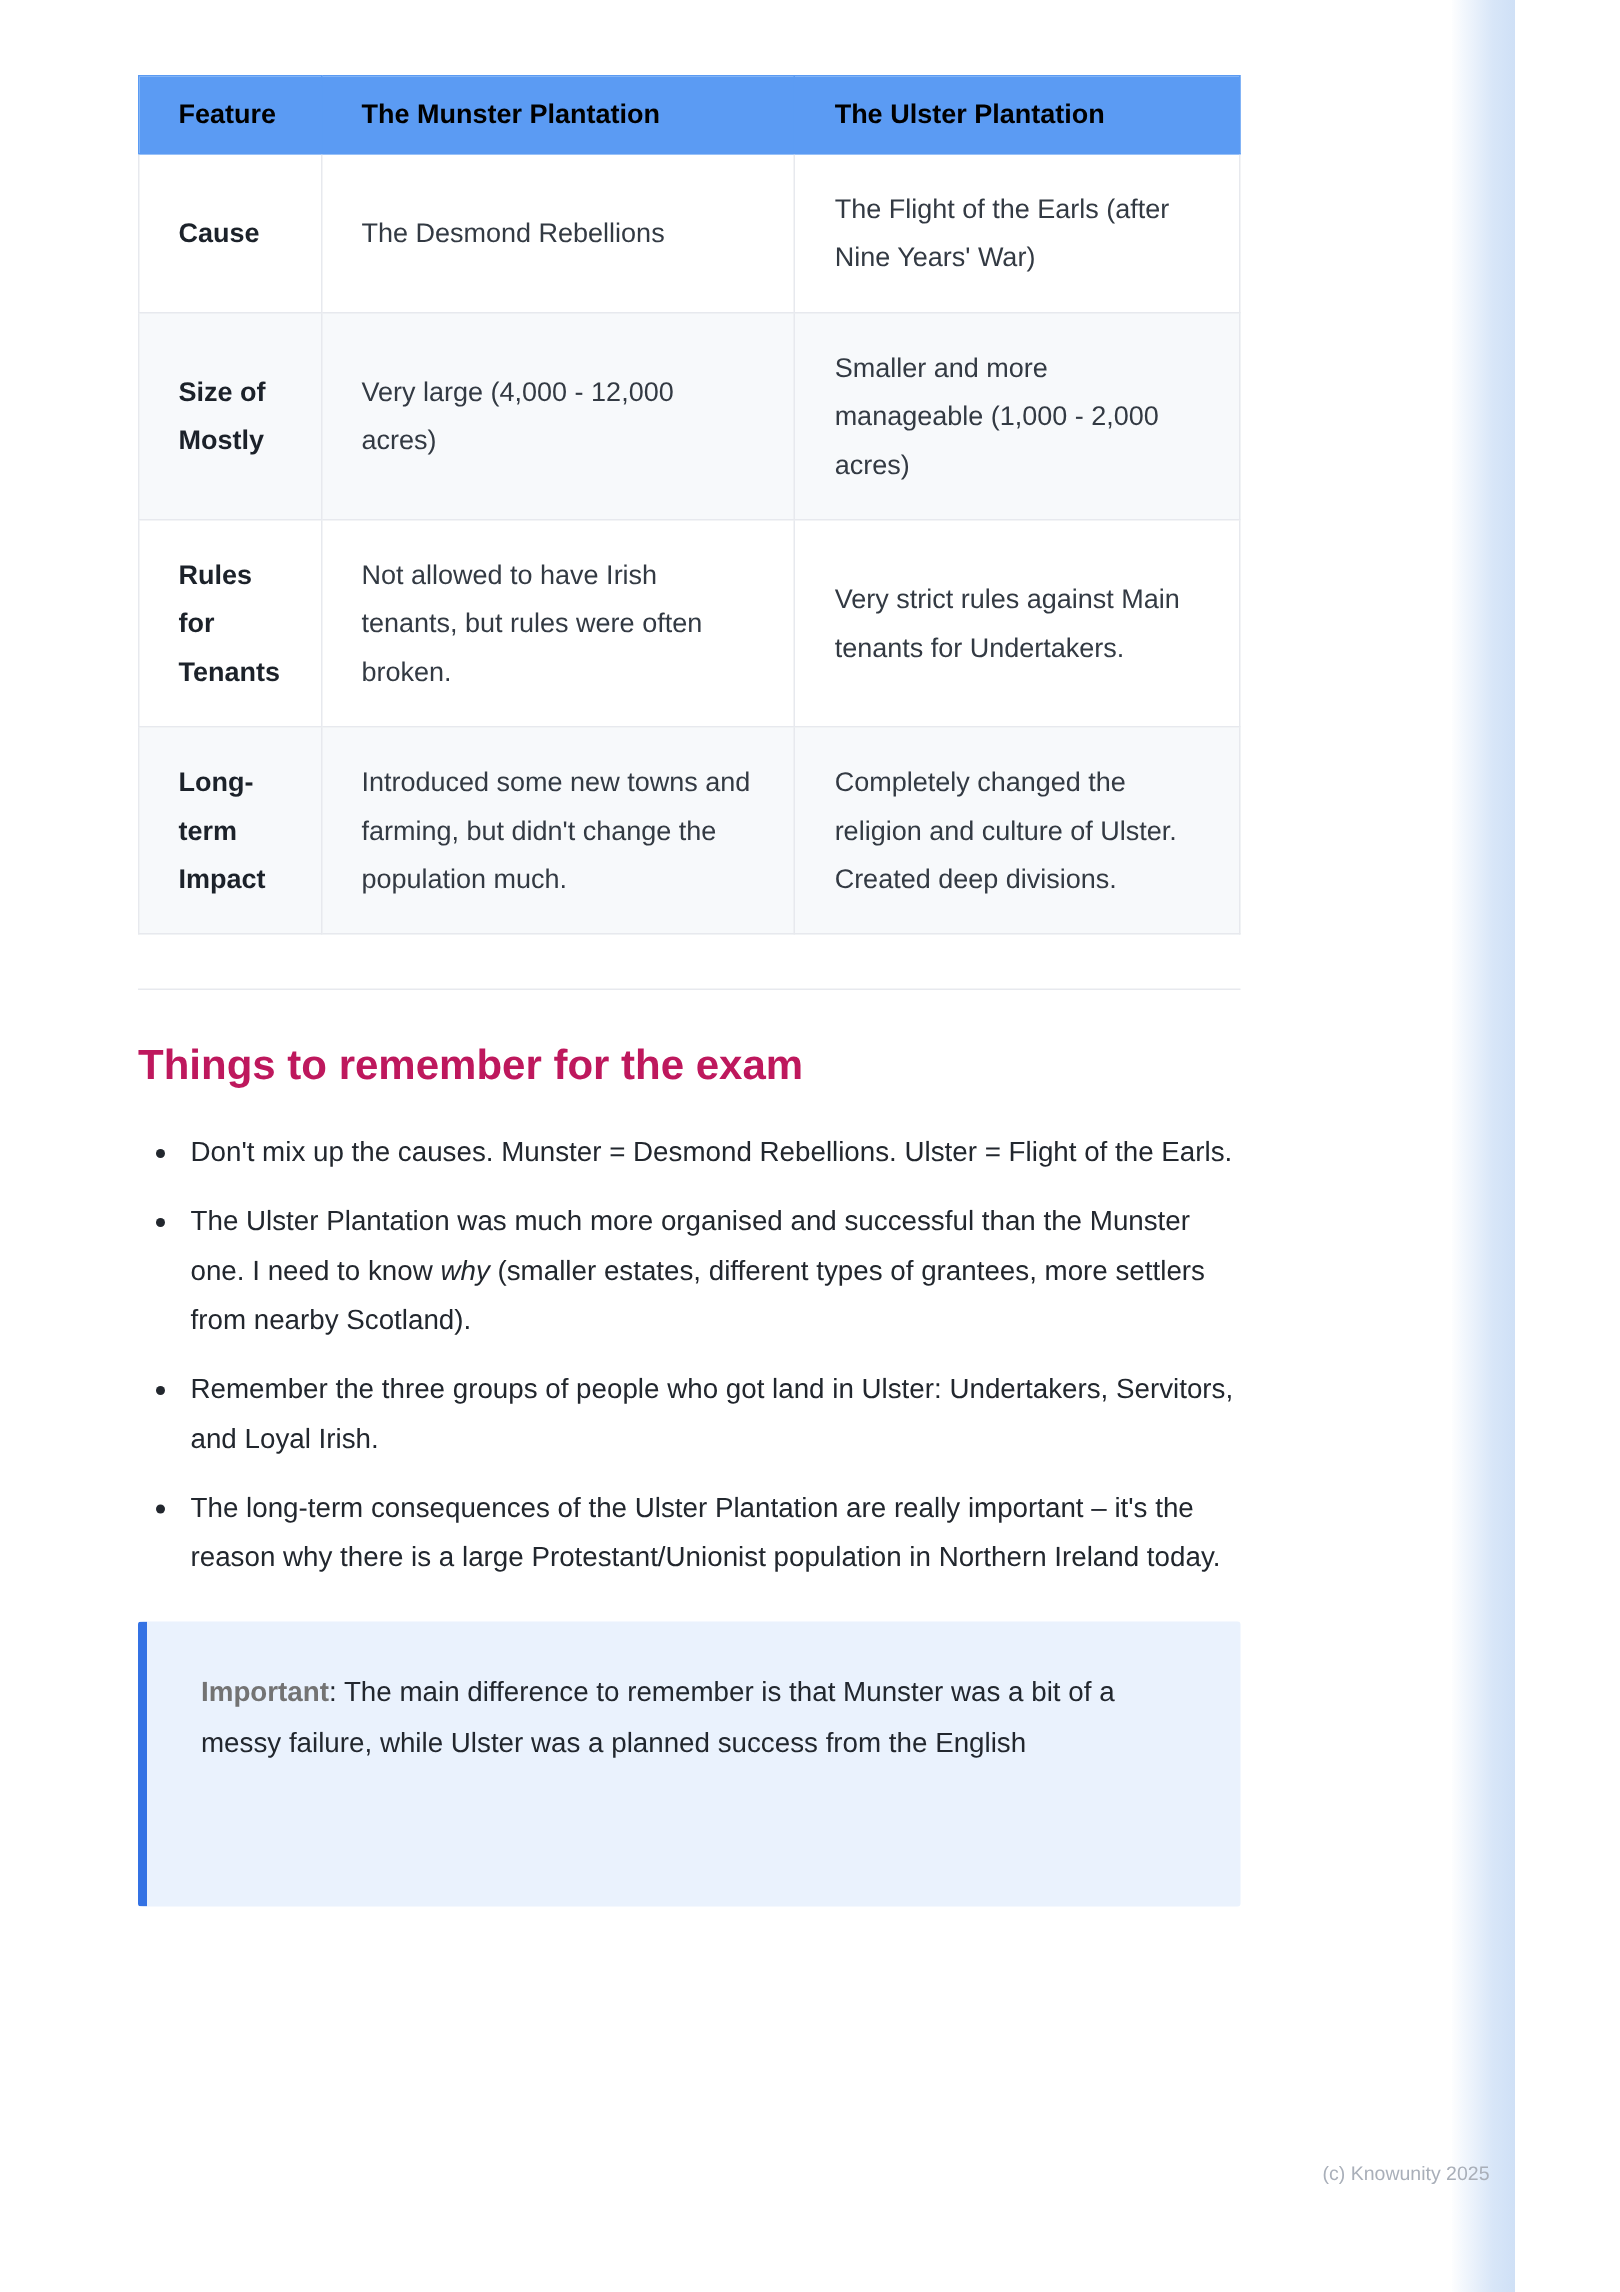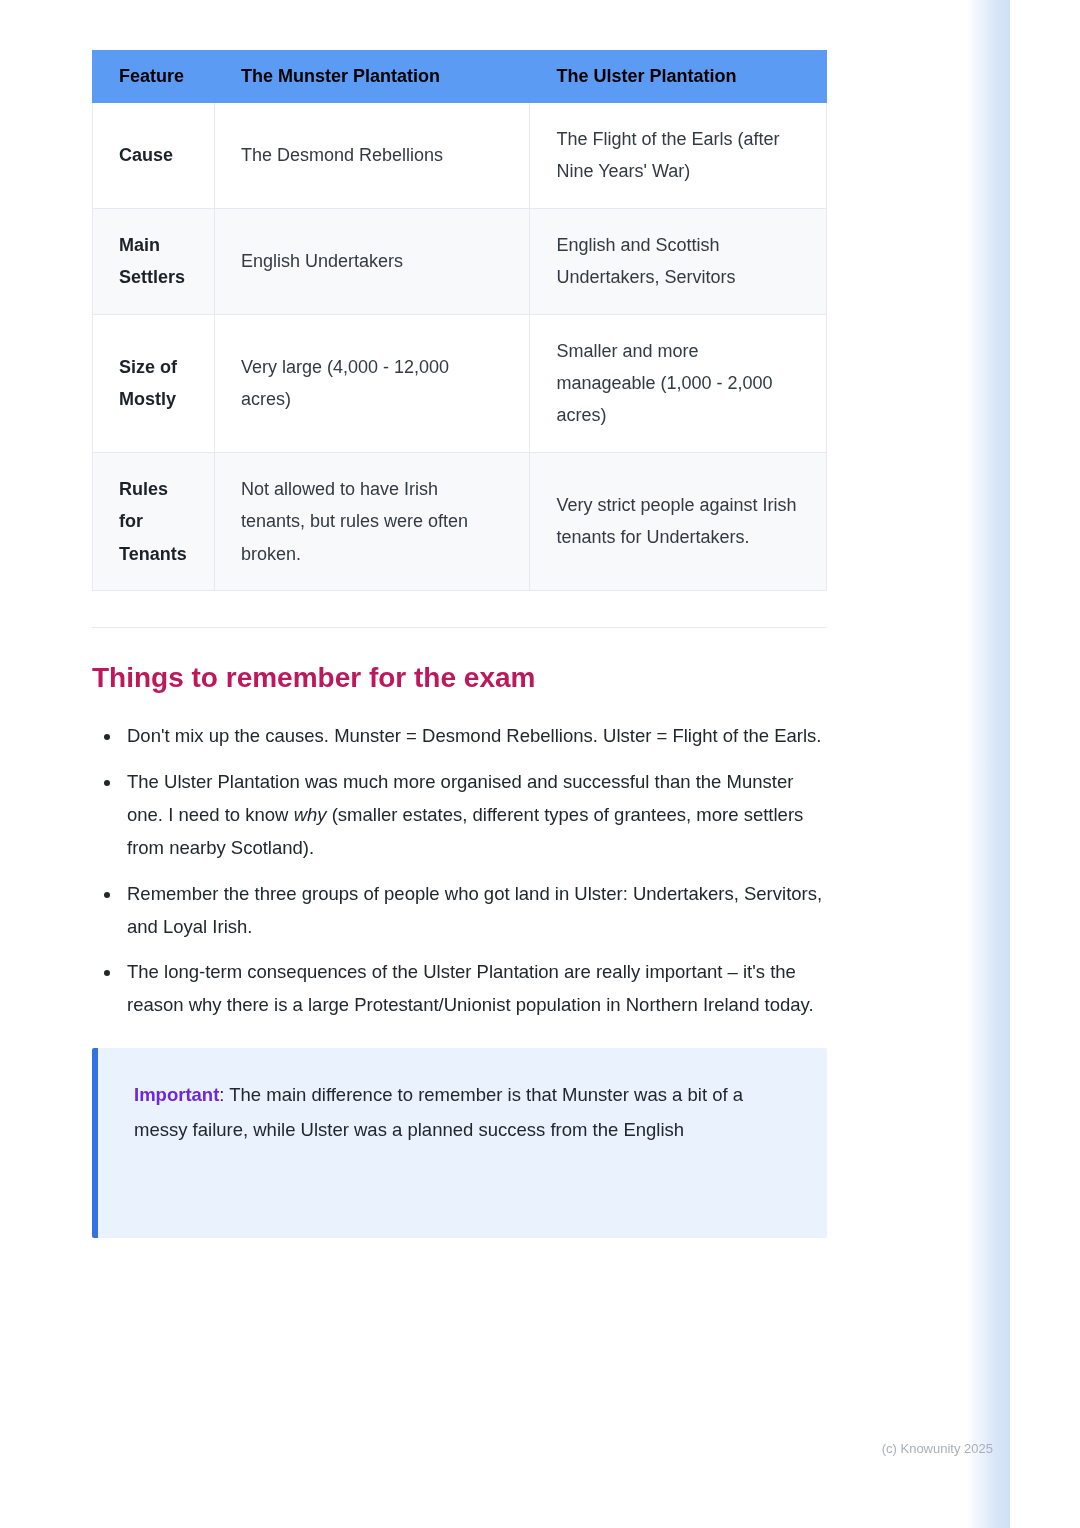--- a/index.html
+++ b/index.html
@@ -81,21 +81,21 @@
     border-left: 6px solid #3472e4;
     border-radius: 2px;
     padding: 30px 36px;
     min-height: 190px;
   }
   .callout p {
     font-size: 18.5px;
     line-height: 1.85;
     color: #22272e;
   }
-  .callout strong { font-weight: bold; color: #6d28d9; }
+  .callout strong { font-weight: bold; color: #737373; }
 
   .watermark {
     position: absolute;
     right: 87px;
     bottom: 72px;
     font-size: 13px;
     color: #a9afb9;
     z-index: 2;
   }
 </style>
@@ -121,33 +121,33 @@
           <th>The Ulster Plantation</th>
         </tr>
       </thead>
       <tbody>
         <tr>
           <td class="feat">Cause</td>
           <td>The Desmond Rebellions</td>
           <td>The Flight of the Earls (after Nine Years' War)</td>
         </tr>
         <tr>
-          <td class="feat">Main Settlers</td>
-          <td>English Undertakers</td>
-          <td>English and Scottish Undertakers, Servitors</td>
-        </tr>
-        <tr>
           <td class="feat">Size of Mostly</td>
           <td>Very large (4,000 - 12,000 acres)</td>
           <td>Smaller and more manageable (1,000 - 2,000 acres)</td>
         </tr>
         <tr>
           <td class="feat">Rules for Tenants</td>
           <td>Not allowed to have Irish tenants, but rules were often broken.</td>
-          <td>Very strict people against Irish tenants for Undertakers.</td>
+          <td>Very strict rules against Main tenants for Undertakers.</td>
+        </tr>
+        <tr>
+          <td class="feat">Long-term Impact</td>
+          <td>Introduced some new towns and farming, but didn't change the population much.</td>
+          <td>Completely changed the religion and culture of Ulster. Created deep divisions.</td>
         </tr>
       </tbody>
     </table>
 
     <hr class="divider">
 
     <h2 class="heading">Things to remember for the exam</h2>
 
     <ul class="bullets">
       <li><span>Don't mix up the causes. Munster = Desmond Rebellions. Ulster = Flight of the Earls.</span><em></em><span></span></li>

